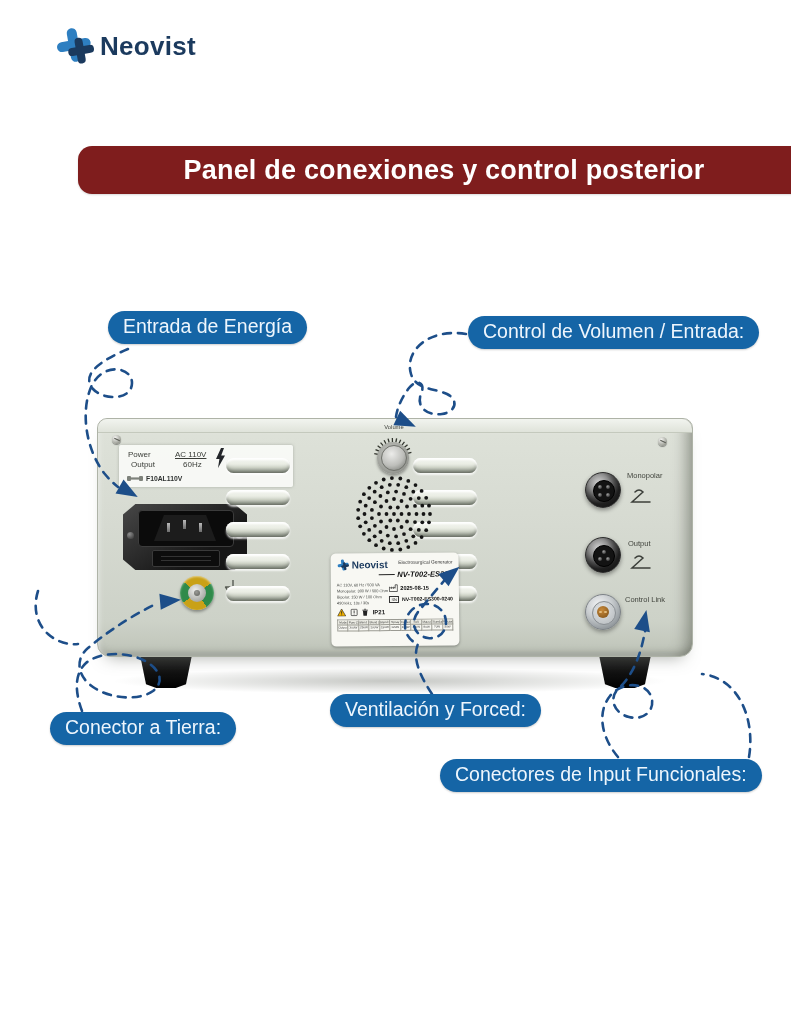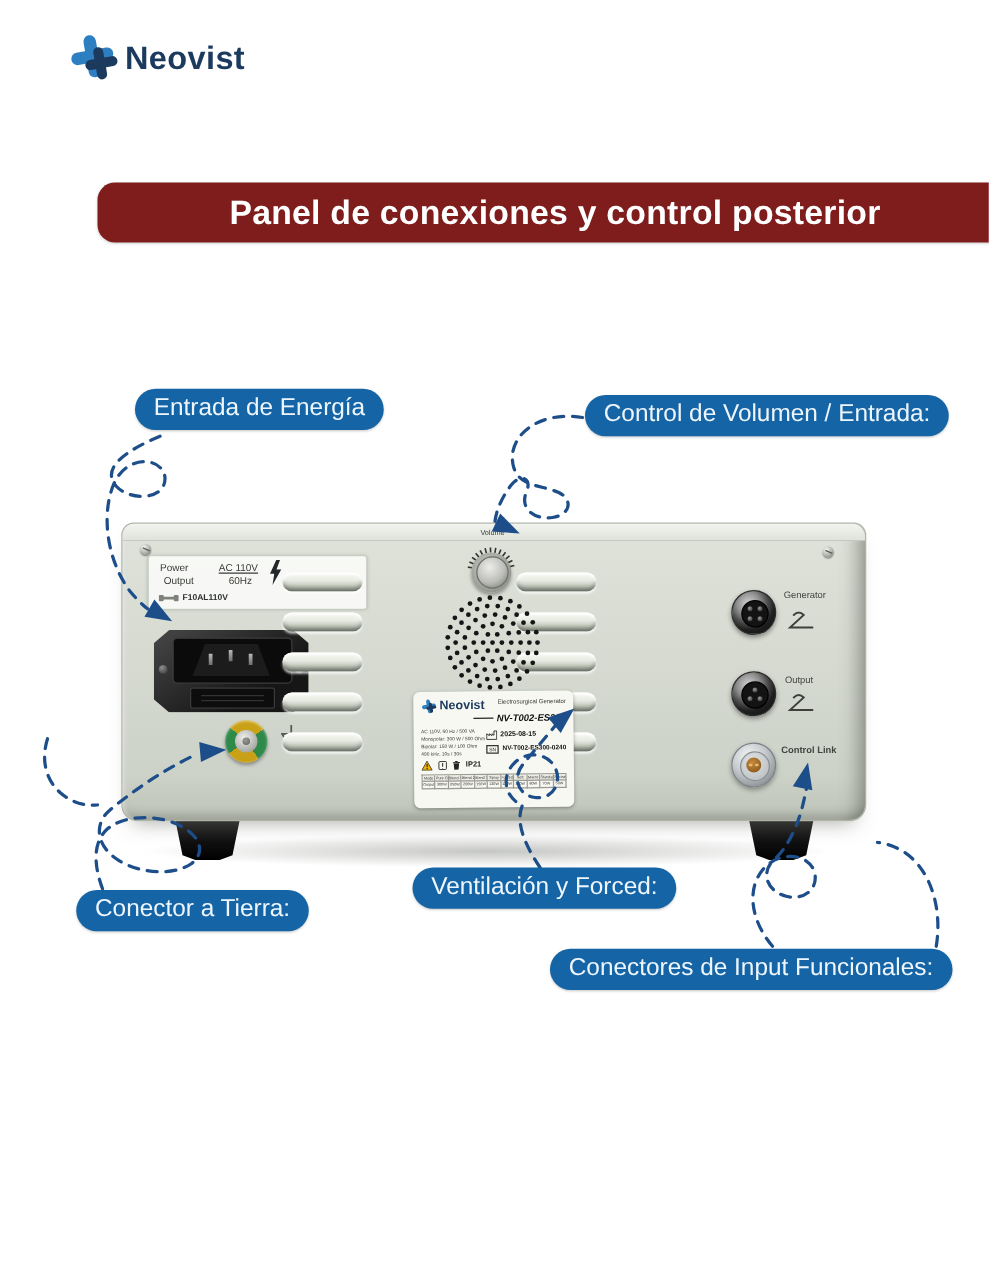--- a/index.html
+++ b/index.html
@@ -13,21 +13,21 @@
   .banner{left:78px;top:146px;width:732px;height:48px;background:#7f1d1d;
           border-radius:14px;display:flex;align-items:center;justify-content:center;
           box-shadow:0 1px 2px rgba(0,0,0,.15);}
   .banner-title{color:#fff;font-size:27px;font-weight:bold;letter-spacing:.2px;}
 
   
   .pill{background:#1565a6;color:#eef6fd;font-size:19.5px;padding:4px 15px 6px 15px;
         border-radius:18px;white-space:nowrap;z-index:6;box-shadow:0 1px 2px rgba(0,0,0,.2);}
   .pill.p-power{left:108px;top:311px;}
   .pill.p-volume{left:468px;top:316px;}
-  .pill.p-ground{left:61px;top:712px;}
+  .pill.p-ground{left:50px;top:712px;}
   .pill.p-vent{left:330px;top:694px;}
   .pill.p-outputs{left:440px;top:759px;}
 
   
   .device-shadow{left:110px;top:668px;width:560px;height:26px;z-index:0;
     background:radial-gradient(ellipse at center, rgba(90,95,85,.35), rgba(90,95,85,0) 70%);}
   .foot{width:54px;height:38px;top:650px;z-index:1;
     background:linear-gradient(180deg,#383838,#141414 55%,#000);
     clip-path:polygon(0 0,100% 0,87% 90%,68% 100%,32% 100%,13% 90%);
     border-radius:0 0 12px 12px;}
@@ -441,21 +441,21 @@
   </div>
 
   <div class="conn-dark" style="position:absolute;left:487px;top:53px;">
     <div class="conn-face">
       <div class="pin" style="left:4px;top:4px;"></div>
         <div class="pin" style="left:12px;top:4px;"></div>
       <div class="pin" style="left:4px;top:12px;"></div>
         <div class="pin" style="left:12px;top:12px;"></div>
     </div>
   </div>
-  <span class="conn-label" style="position:absolute;left:529px;top:52px;">Generator</span>
+  <span class="conn-label" style="position:absolute;left:529px;top:52px;">Monopolar</span>
   <span style="position:absolute;left:531px;top:70px;">
     <svg width="24" height="18" viewBox="0 0 24 18">
         <path d="M6,3 q4,-4 8,0 l-11,10 h18" fill="none" stroke="#3c3f3a" stroke-width="1.5" stroke-linecap="round"></path>
       </svg>
   </span>
 
   <div class="conn-dark" style="position:absolute;left:487px;top:118px;">
     <div class="conn-face">
       <div class="pin" style="left:8px;top:3.5px;"></div>
       <div class="pin" style="left:4px;top:11px;"></div>
@@ -469,21 +469,21 @@
       </svg>
   </span>
 
   <div class="conn-silver" style="position:absolute;left:487px;top:175px;">
     <div class="cs-ring"></div>
     <div class="cs-core">
       <div class="cs-pin" style="left:2.4px;top:4.6px;"></div>
         <div class="cs-pin" style="left:7px;top:4.6px;"></div>
     </div>
   </div>
-  <span class="conn-label" style="position:absolute;left:527px;top:176px;font-weight:bold;">Control Link</span>
+  <span class="conn-label" style="position:absolute;left:527px;top:176px;">Control Link</span>
 </div>
 
 <svg class="abs overlay" width="791" height="1024" viewBox="0 0 791 1024">
   <g fill="none" stroke="#1d4e89" stroke-width="2.6" stroke-linecap="round" stroke-dasharray="8 7">
     <path d="M 128 349 C 102 360, 80 374, 93 389 C 104 401, 132 400, 132 383 C 132 367, 104 362, 92 385 C 81 408, 84 446, 104 473 C 109 479, 113 483, 118 487"></path>
     <path d="M 466 334 C 430 328, 404 350, 411 374 C 416 390, 434 388, 447 394 C 459 400, 456 412, 442 414 C 426 416, 416 406, 421 394 C 426 383, 417 378, 409 388 C 402 397, 397 408, 396 417"></path>
     <path d="M 82 711 C 75 692, 74 674, 86 663 C 98 653, 122 651, 141 659 C 159 667, 166 681, 153 691 C 139 701, 110 699, 93 687 C 77 676, 75 659, 88 648 C 101 637, 128 617, 158 603"></path>
     <path d="M 38 591 C 33 607, 36 623, 48 634 C 57 642, 68 645, 78 644"></path>
     <path d="M 432 694 C 420 676, 412 658, 418 644 C 406 640, 400 624, 410 612 C 420 600, 438 602, 444 614 C 450 626, 442 640, 428 638 C 414 636, 410 622, 418 612 C 426 602, 438 588, 448 576"></path>
     <path d="M 618 757 C 601 737, 597 712, 610 696 C 622 681, 645 682, 651 696 C 656 709, 645 721, 629 717 C 613 713, 608 697, 620 687 C 630 678, 638 661, 642 645 C 644 637, 645 631, 646 627"></path>

